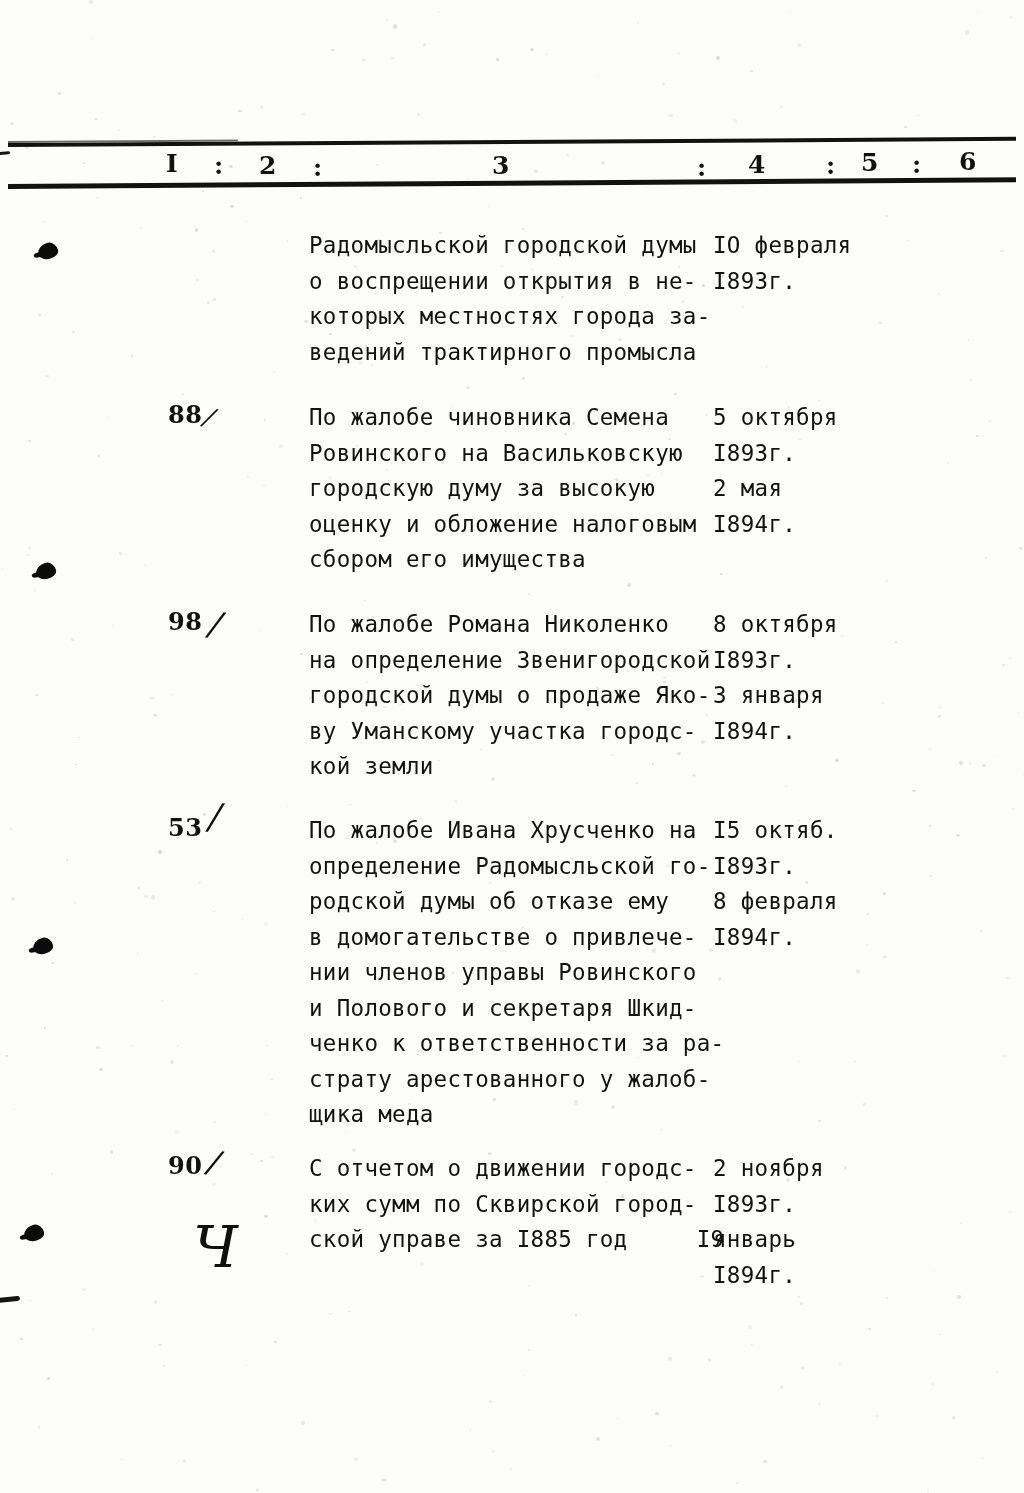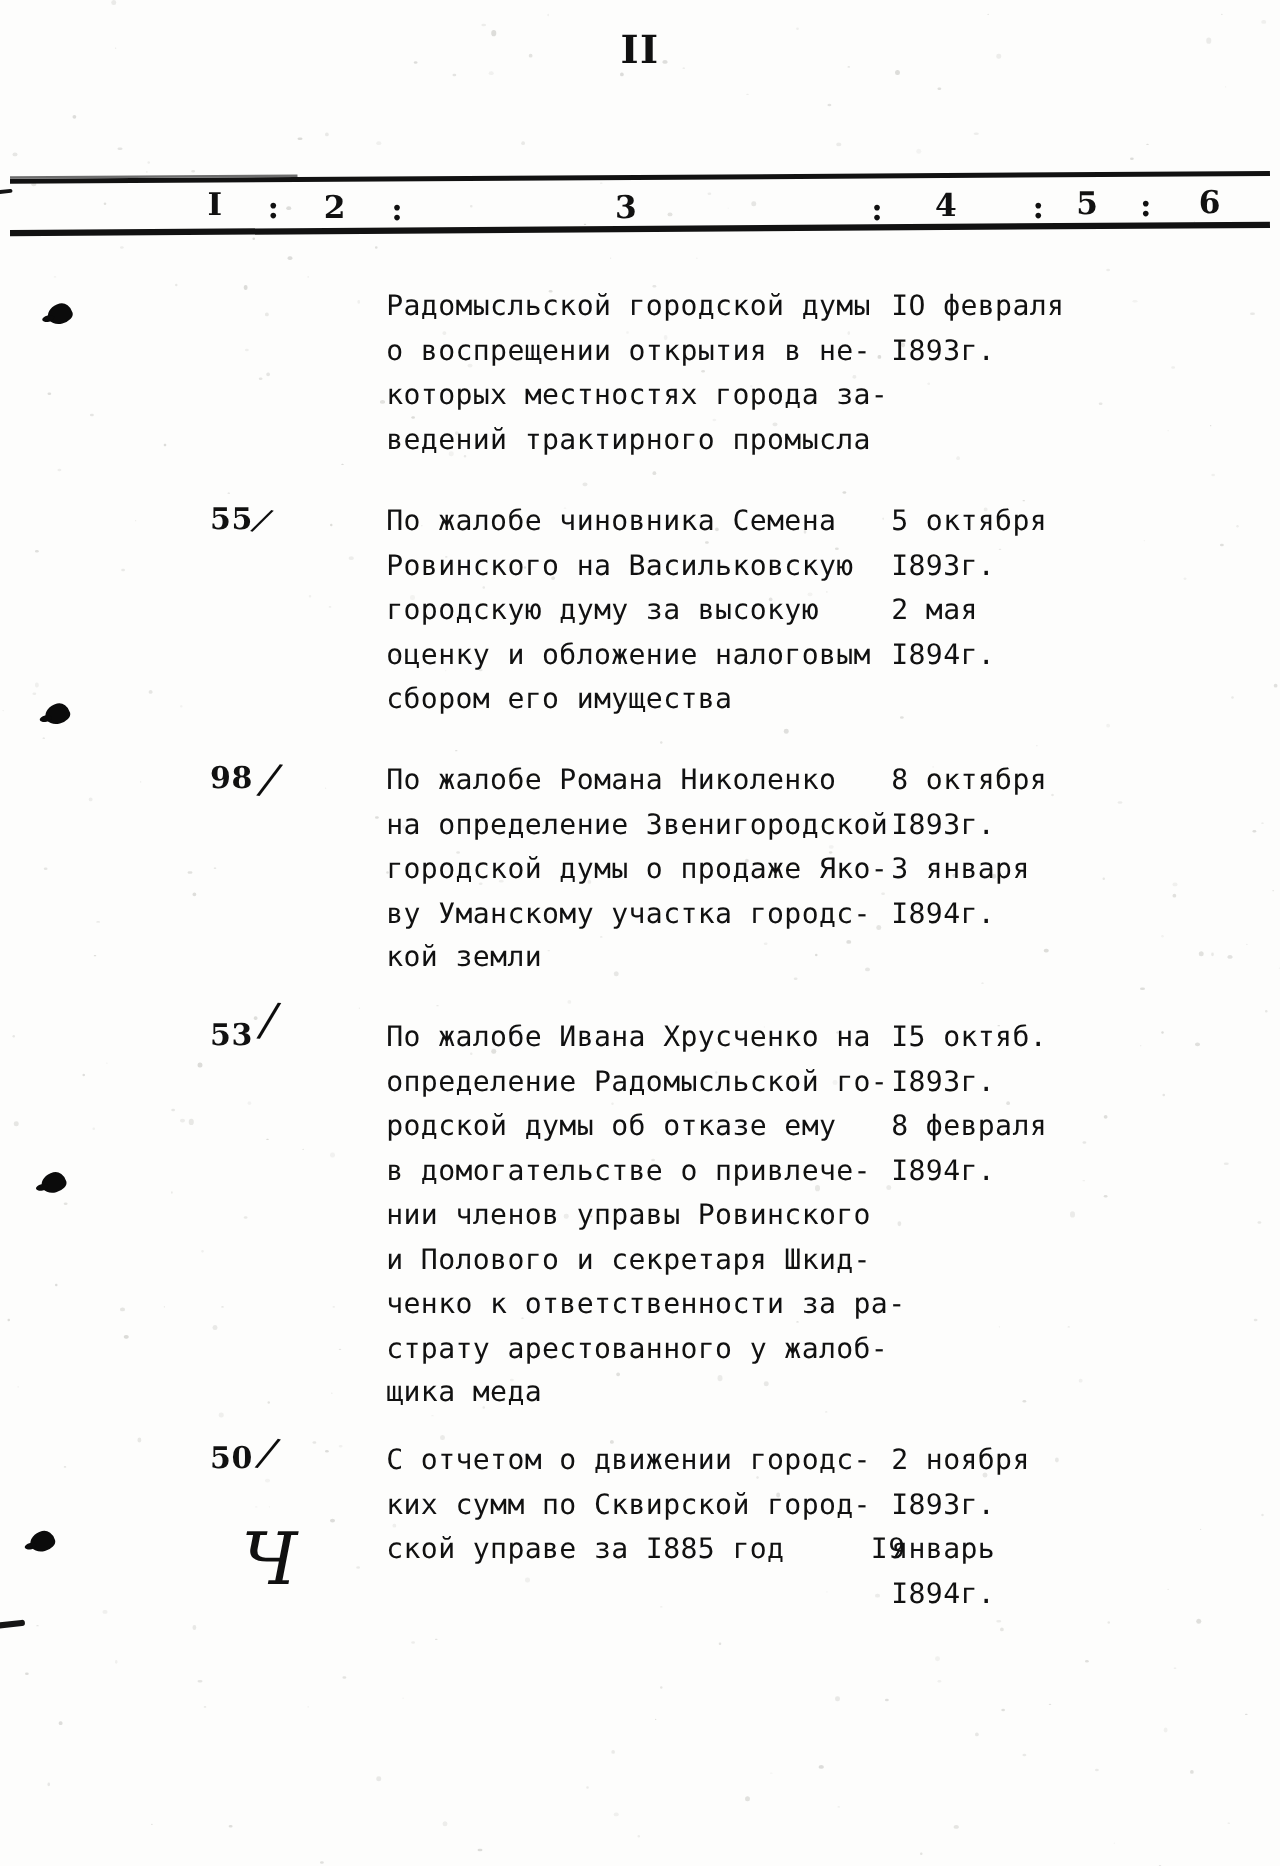--- a/index.html
+++ b/index.html
@@ -552,21 +552,20 @@
       <div class="speck" style="width: 3.9px; height: 4.2px; left: 959px; top: 761px; opacity: 0.74;"></div>
       <div class="speck" style="width: 3.2px; height: 1.8px; left: 46px; top: 375px; opacity: 0.4;"></div>
       <div class="speck" style="width: 3.9px; height: 2.5px; left: 763px; top: 1460px; opacity: 0.66;"></div>
       <div class="speck" style="width: 2.4px; height: 1.5px; left: 309px; top: 697px; opacity: 0.76;"></div>
       <div class="speck" style="width: 2.1px; height: 1.8px; left: 489px; top: 882px; opacity: 0.4;"></div>
       <div class="speck" style="width: 3.4px; height: 2.2px; left: 801px; top: 1367px; opacity: 0.78;"></div>
       <div class="speck" style="width: 2.9px; height: 2.3px; left: 883px; top: 956px; opacity: 0.78;"></div>
       <div class="speck" style="width: 1.4px; height: 1.5px; left: 438px; top: 11px; opacity: 0.45;"></div>
     </div>
 
-  <div class="page-number">II</div>
 
   <div class="rule rule-top"></div>
   <div class="rule rule-bottom"></div>
 
   <div class="col-head-row">
     <span style="left:166px;top:2px">I</span>
     <span style="left:214px;top:4px">:</span>
     <span style="left:259px;top:4px">2</span>
     <span style="left:313px;top:6px">:</span>
     <span style="left:492px;top:4px">3</span>
@@ -582,21 +581,21 @@
     <div class="num"></div>
     <div class="subject">Радомысльской городской думы
 о воспрещении открытия в не-
 которых местностях города за-
 ведений трактирного промысла</div>
     <div class="dates">IO февраля
 I893г.</div>
   </div>
 
   <div class="entry" style="top:400px">
-    <div class="num">55</div>
+    <div class="num">88</div>
     <div class="subject">По жалобе чиновника Семена
 Ровинского на Васильковскую
 городскую думу за высокую
 оценку и обложение налоговым
 сбором его имущества</div>
     <div class="dates">5 октября
 I893г.
 2 мая
 I894г.</div>
   </div>
@@ -625,21 +624,21 @@
 ченко к ответственности за ра-
 страту арестованного у жалоб-
 щика меда</div>
     <div class="dates">I5 октяб.
 I893г.
 8 февраля
 I894г.</div>
   </div>
 
   <div class="entry" style="top:1151px">
-    <div class="num">50</div>
+    <div class="num">90</div>
     <div class="subject">С отчетом о движении городс-
 ких сумм по Сквирской город-
 ской управе за I885 год     I9</div>
     <div class="dates">2 ноября
 I893г.
 январь
 I894г.</div>
   </div>
 
   <div class="ink-dot" style="left:38px;top:243px"></div>

